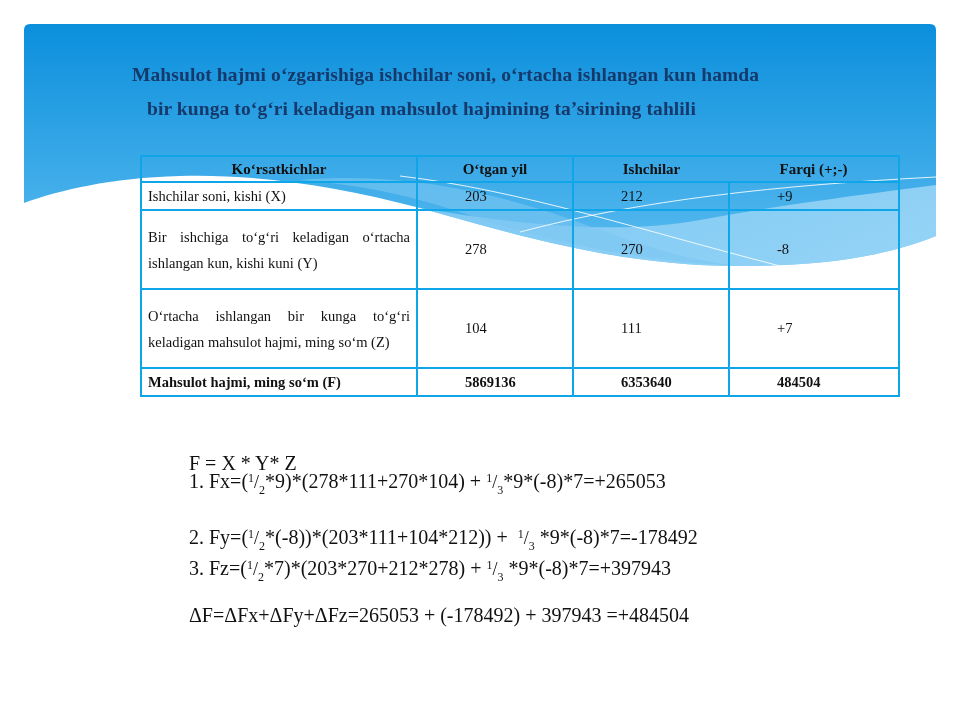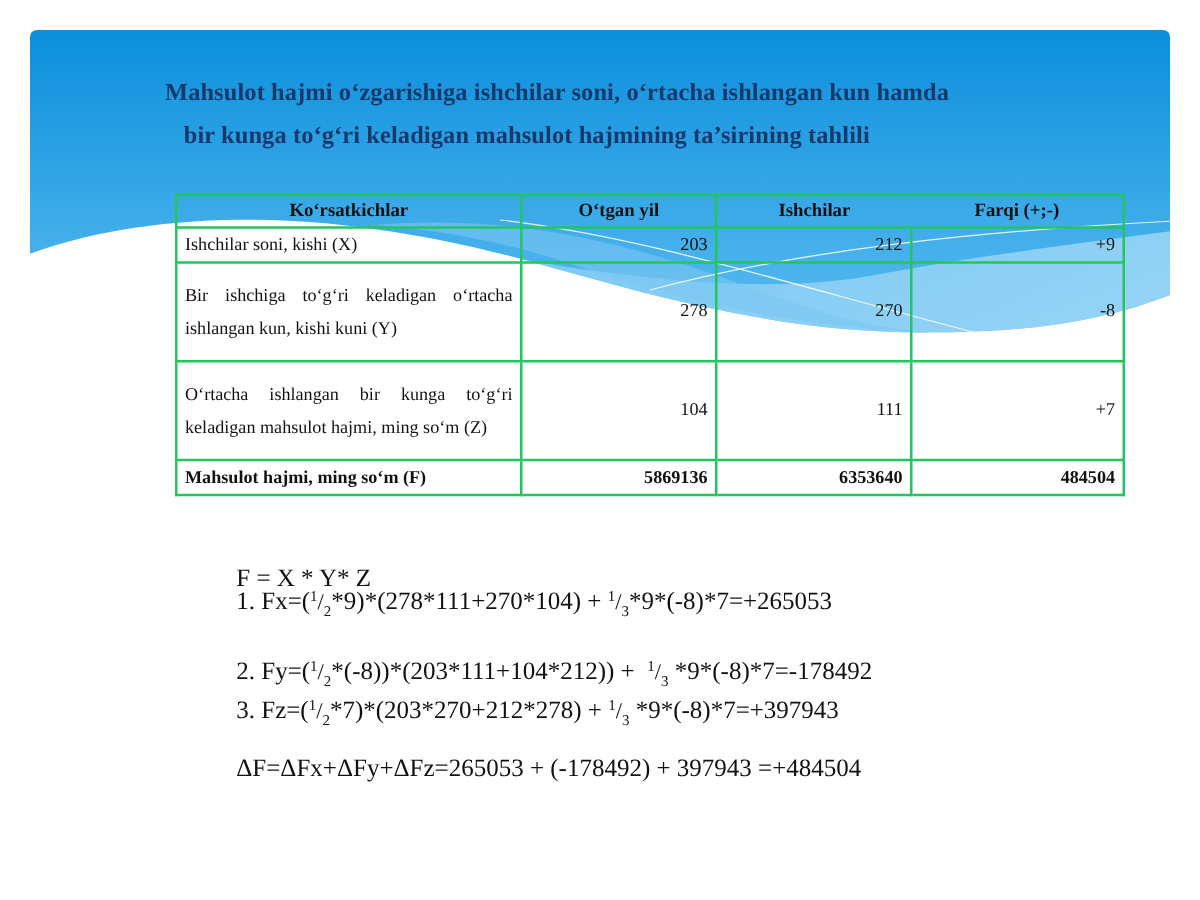--- a/index.html
+++ b/index.html
@@ -18,35 +18,35 @@
     .title .l1 { position: absolute; left: 132px; top: 6px; white-space: nowrap; }
     .title .l2 { position: absolute; left: 147px; top: 40px; white-space: nowrap; }
 
     table.data {
       position: absolute; left: 140px; top: 155px;
       border-collapse: collapse;
       font-family: "Liberation Serif", serif;
       font-size: 14.5px; color: #111;
     }
     table.data td, table.data th {
-      border: 2px solid #22c55e;
+      border: 2px solid #0ea5e9;
       padding: 0 6px;
       vertical-align: middle;
     }
     table.data th {
       font-weight: bold; font-size: 15px; height: 24px;
       text-align: center; white-space: nowrap;
     }
     table.data th.nb-r { border-right: none; }
     table.data th.nb-l { border-left: none; }
     table.data td.label {
       width: 262px; text-align: justify; text-align-last: left;
       line-height: 26px;
     }
-    table.data td.num { text-align: right; padding-left: 47px; }
+    table.data td.num { text-align: left; padding-left: 47px; }
     table.data tr.r1 td { height: 24px; }
     table.data tr.r2 td { height: 77px; }
     table.data tr.r3 td { height: 77px; }
     table.data tr.r4 td { height: 23px; font-weight: bold; }
     .c2 { width: 101px; }
     .c3 { width: 101px; }
     .c4 { width: 115px; }
 
     .formulas {
       position: absolute; left: 189px; top: 450px;

